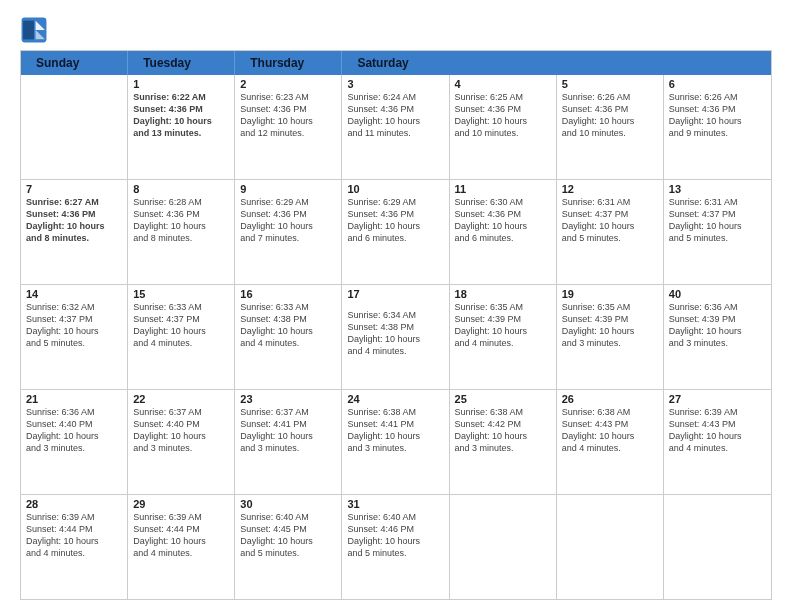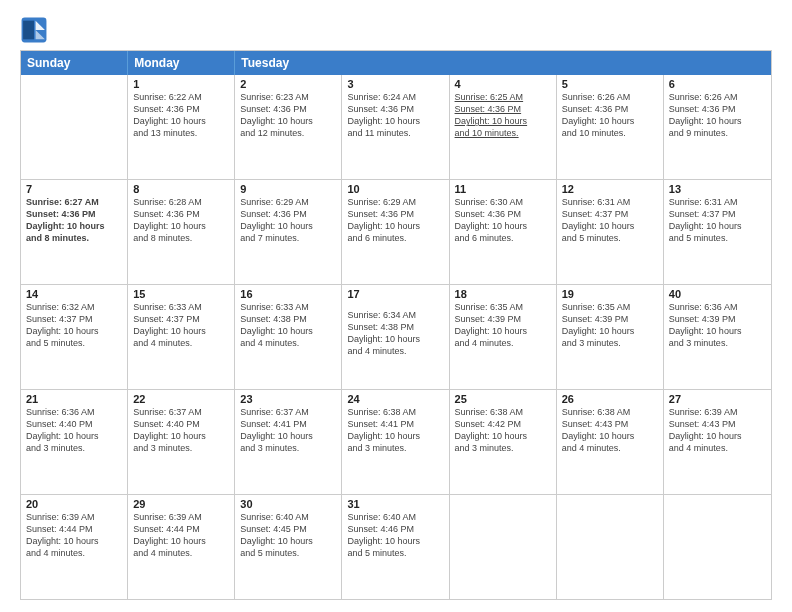--- a/index.html
+++ b/index.html
@@ -60,24 +60,24 @@
       display: flex;
       flex-direction: column;
       border: 1px solid #ccc;
     }
     .cal-header {
       display: grid;
       grid-template-columns: repeat(7, 1fr);
       background: #3a7dc9;
     }
     .cal-header-cell {
-      color: #ffffff;
+      color: #0f172a;
       font-size: 12px;
       font-weight: bold;
-      padding: 5px 6px;
+      padding: 5px 15px;
       text-align: left;
       border-right: 1px solid #5a9dd9;
     }
     .cal-header-cell:last-child { border-right: none; }
     .cal-body {
       flex: 1;
       display: flex;
       flex-direction: column;
     }
     .cal-row {
@@ -129,50 +129,51 @@
     </div>
     <div class="title-block">
       <div class="month-title"></div>
       <div class="location"></div>
     </div>
   </div>
 
   <div class="calendar">
     <div class="cal-header">
     <div class="cal-header-cell">Sunday</div>
-        <div class="cal-header-cell">Monday</div>
         <div class="cal-header-cell">Tuesday</div>
+        <div class="cal-header-cell">Thursday</div>
+        <div class="cal-header-cell">Saturday</div>
       </div>
     <div class="cal-body">
     <div class="cal-row">
           <div class="cal-cell empty"></div>
           <div class="cal-cell">
             <span class="day-num">1</span>
-            <div class="day-info" style="white-space: pre-line;">Sunrise: 6:22 AM
+            <div class="day-info" style="white-space: pre-line; font-weight: bold;">Sunrise: 6:22 AM
 Sunset: 4:36 PM
 Daylight: 10 hours
 and 13 minutes.</div>
           </div>
           <div class="cal-cell">
             <span class="day-num">2</span>
             <div class="day-info" style="white-space: pre-line;">Sunrise: 6:23 AM
 Sunset: 4:36 PM
 Daylight: 10 hours
 and 12 minutes.</div>
           </div>
           <div class="cal-cell">
             <span class="day-num">3</span>
             <div class="day-info" style="white-space: pre-line;">Sunrise: 6:24 AM
 Sunset: 4:36 PM
 Daylight: 10 hours
 and 11 minutes.</div>
           </div>
           <div class="cal-cell">
             <span class="day-num">4</span>
-            <div class="day-info" style="white-space: pre-line; text-decoration: underline;">Sunrise: 6:25 AM
+            <div class="day-info" style="white-space: pre-line;">Sunrise: 6:25 AM
 Sunset: 4:36 PM
 Daylight: 10 hours
 and 10 minutes.</div>
           </div>
           <div class="cal-cell">
             <span class="day-num">5</span>
             <div class="day-info" style="white-space: pre-line;">Sunrise: 6:26 AM
 Sunset: 4:36 PM
 Daylight: 10 hours
 and 10 minutes.</div>
@@ -333,21 +334,21 @@
           <div class="cal-cell">
             <span class="day-num">27</span>
             <div class="day-info" style="white-space: pre-line;">Sunrise: 6:39 AM
 Sunset: 4:43 PM
 Daylight: 10 hours
 and 4 minutes.</div>
           </div>
         </div>
         <div class="cal-row">
           <div class="cal-cell">
-            <span class="day-num">20</span>
+            <span class="day-num">28</span>
             <div class="day-info" style="white-space: pre-line;">Sunrise: 6:39 AM
 Sunset: 4:44 PM
 Daylight: 10 hours
 and 4 minutes.</div>
           </div>
           <div class="cal-cell">
             <span class="day-num">29</span>
             <div class="day-info" style="white-space: pre-line;">Sunrise: 6:39 AM
 Sunset: 4:44 PM
 Daylight: 10 hours

